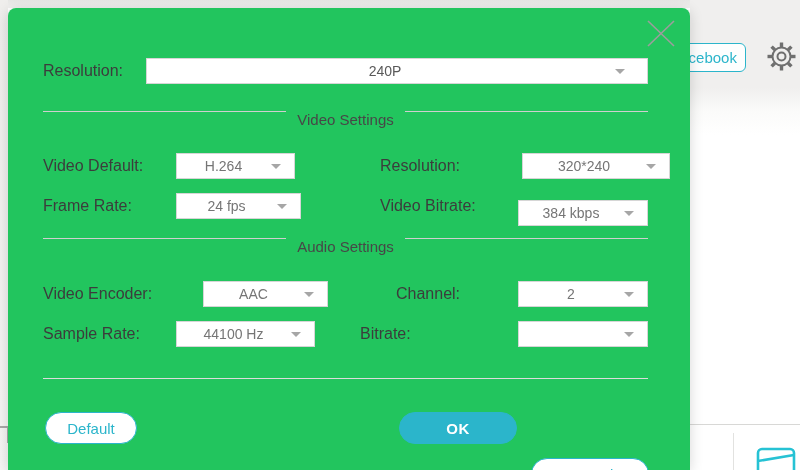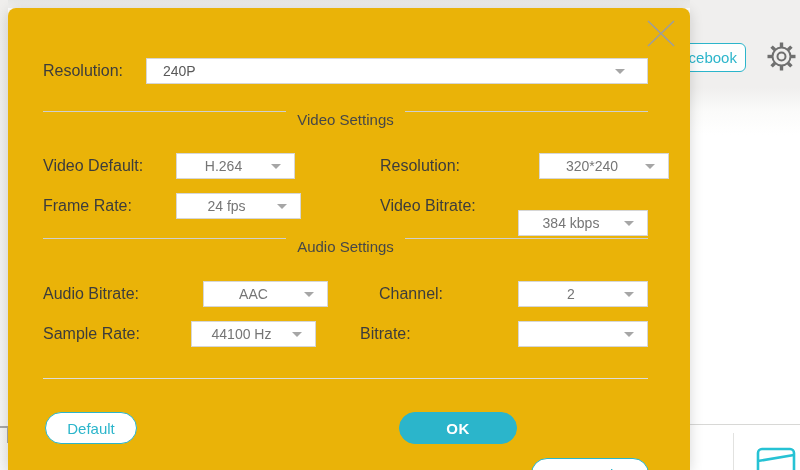--- a/index.html
+++ b/index.html
@@ -20,32 +20,32 @@
     display:flex;align-items:center;justify-content:center;cursor:pointer;padding:0;}
   .gear{position:absolute;left:766px;top:41px;width:31px;height:31px;z-index:1;cursor:pointer;}
   .bg-hline{position:absolute;left:690px;top:424px;width:110px;height:1px;background:#d8d8d6;}
   .bg-vline{position:absolute;left:733px;top:433px;width:1px;height:37px;background:#e2e2e0;}
   .clapper{position:absolute;left:755px;top:446px;width:44px;height:40px;z-index:1;cursor:pointer;}
   .left-frag{position:absolute;left:0px;top:426px;width:7px;height:15px;
     border-top:2px solid #8f8f8f;border-right:2px solid #8f8f8f;opacity:.75;}
 
   
   .dialog{position:absolute;left:8px;top:8px;width:682px;height:462px;z-index:5;
-    background:#eab308;border-radius:8px 8px 0 0;
+    background:#22c55e;border-radius:8px 8px 0 0;
     box-shadow:0 2px 14px rgba(0,0,0,.16);}
   .close{position:absolute;left:635px;top:8px;width:36px;height:34px;cursor:pointer;
     display:flex;align-items:center;justify-content:center;}
 
   .lbl{position:absolute;height:26px;line-height:26px;font-size:16px;color:#3c3c3c;white-space:nowrap;}
 
   .dd{position:absolute;height:26px;background:#fff;border:1px solid #d6d6d6;
     box-sizing:border-box;cursor:pointer;}
   .dd-val{position:absolute;left:6px;right:30px;top:0;height:24px;line-height:24px;
     text-align:center;font-size:14px;color:#757575;white-space:nowrap;overflow:hidden;}
-  .dd-wide .dd-val{left:16px;right:40px;text-align:left;color:#595959;}
+  .dd-wide .dd-val{left:16px;right:40px;text-align:center;color:#595959;}
   .arrow{position:absolute;right:13px;top:50%;margin-top:-2.5px;width:0;height:0;
     border-left:5px solid transparent;border-right:5px solid transparent;
     border-top:5.5px solid #a6a6a6;}
   .dd-wide .arrow{right:22px;}
 
   .sec{position:absolute;left:35px;right:42px;display:flex;gap:11px;}
   .sec .line{flex:1;height:1px;background:#cfcfcf;}
   .sec .sec-title{font-size:15px;color:#474747;white-space:nowrap;}
 
   .btm-divider{position:absolute;left:35px;right:42px;top:370px;height:1px;background:#dcdcdc;}
@@ -123,55 +123,55 @@
     <span class="sec-title">Video Settings</span>
     <span class="line"></span>
   </div>
 
   <span class="lbl" style="left:35px;top:145px;">Video Default:</span>
   <div class="dd" style="left:168px;top:145px;width:119px;">
     <span class="dd-val">H.264</span>
     <span class="arrow"></span>
   </div>
   <span class="lbl" style="left:372px;top:145px;">Resolution:</span>
-  <div class="dd" style="left:531px;top:145px;width:130px;">
+  <div class="dd" style="left:514px;top:145px;width:148px;">
     <span class="dd-val">320*240</span>
     <span class="arrow"></span>
   </div>
 
   <span class="lbl" style="left:35px;top:185px;">Frame Rate:</span>
   <div class="dd" style="left:168px;top:185px;width:125px;">
     <span class="dd-val">24 fps</span>
     <span class="arrow"></span>
   </div>
   <span class="lbl" style="left:372px;top:185px;">Video Bitrate:</span>
-  <div class="dd" style="left:510px;top:202px;width:130px;">
+  <div class="dd" style="left:510px;top:192px;width:130px;">
     <span class="dd-val">384 kbps</span>
     <span class="arrow"></span>
   </div>
 
   <div class="sec" style="top:230px;height:18px;">
     <span class="line"></span>
     <span class="sec-title">Audio Settings</span>
     <span class="line"></span>
   </div>
 
-  <span class="lbl" style="left:35px;top:273px;">Audio Bitrate:</span>
+  <span class="lbl" style="left:35px;top:273px;">Video Encoder:</span>
   <div class="dd" style="left:168px;top:273px;width:125px;margin-left:27px;">
     <span class="dd-val">AAC</span>
     <span class="arrow"></span>
   </div>
-  <span class="lbl" style="left:371px;top:273px;">Channel:</span>
+  <span class="lbl" style="left:388px;top:273px;">Channel:</span>
   <div class="dd" style="left:510px;top:273px;width:130px;">
     <span class="dd-val">2</span>
     <span class="arrow"></span>
   </div>
 
   <span class="lbl" style="left:35px;top:313px;">Sample Rate:</span>
-  <div class="dd" style="left:168px;top:313px;width:125px;margin-left:15px;">
+  <div class="dd" style="left:168px;top:313px;width:139px;">
     <span class="dd-val">44100 Hz</span>
     <span class="arrow"></span>
   </div>
   <span class="lbl" style="left:352px;top:313px;">Bitrate:</span>
   <div class="dd" style="left:510px;top:313px;width:130px;">
     <span class="arrow"></span>
   </div>
 
   <div class="btm-divider"></div>
   <button class="btn btn-outline btn-default">Default</button>

